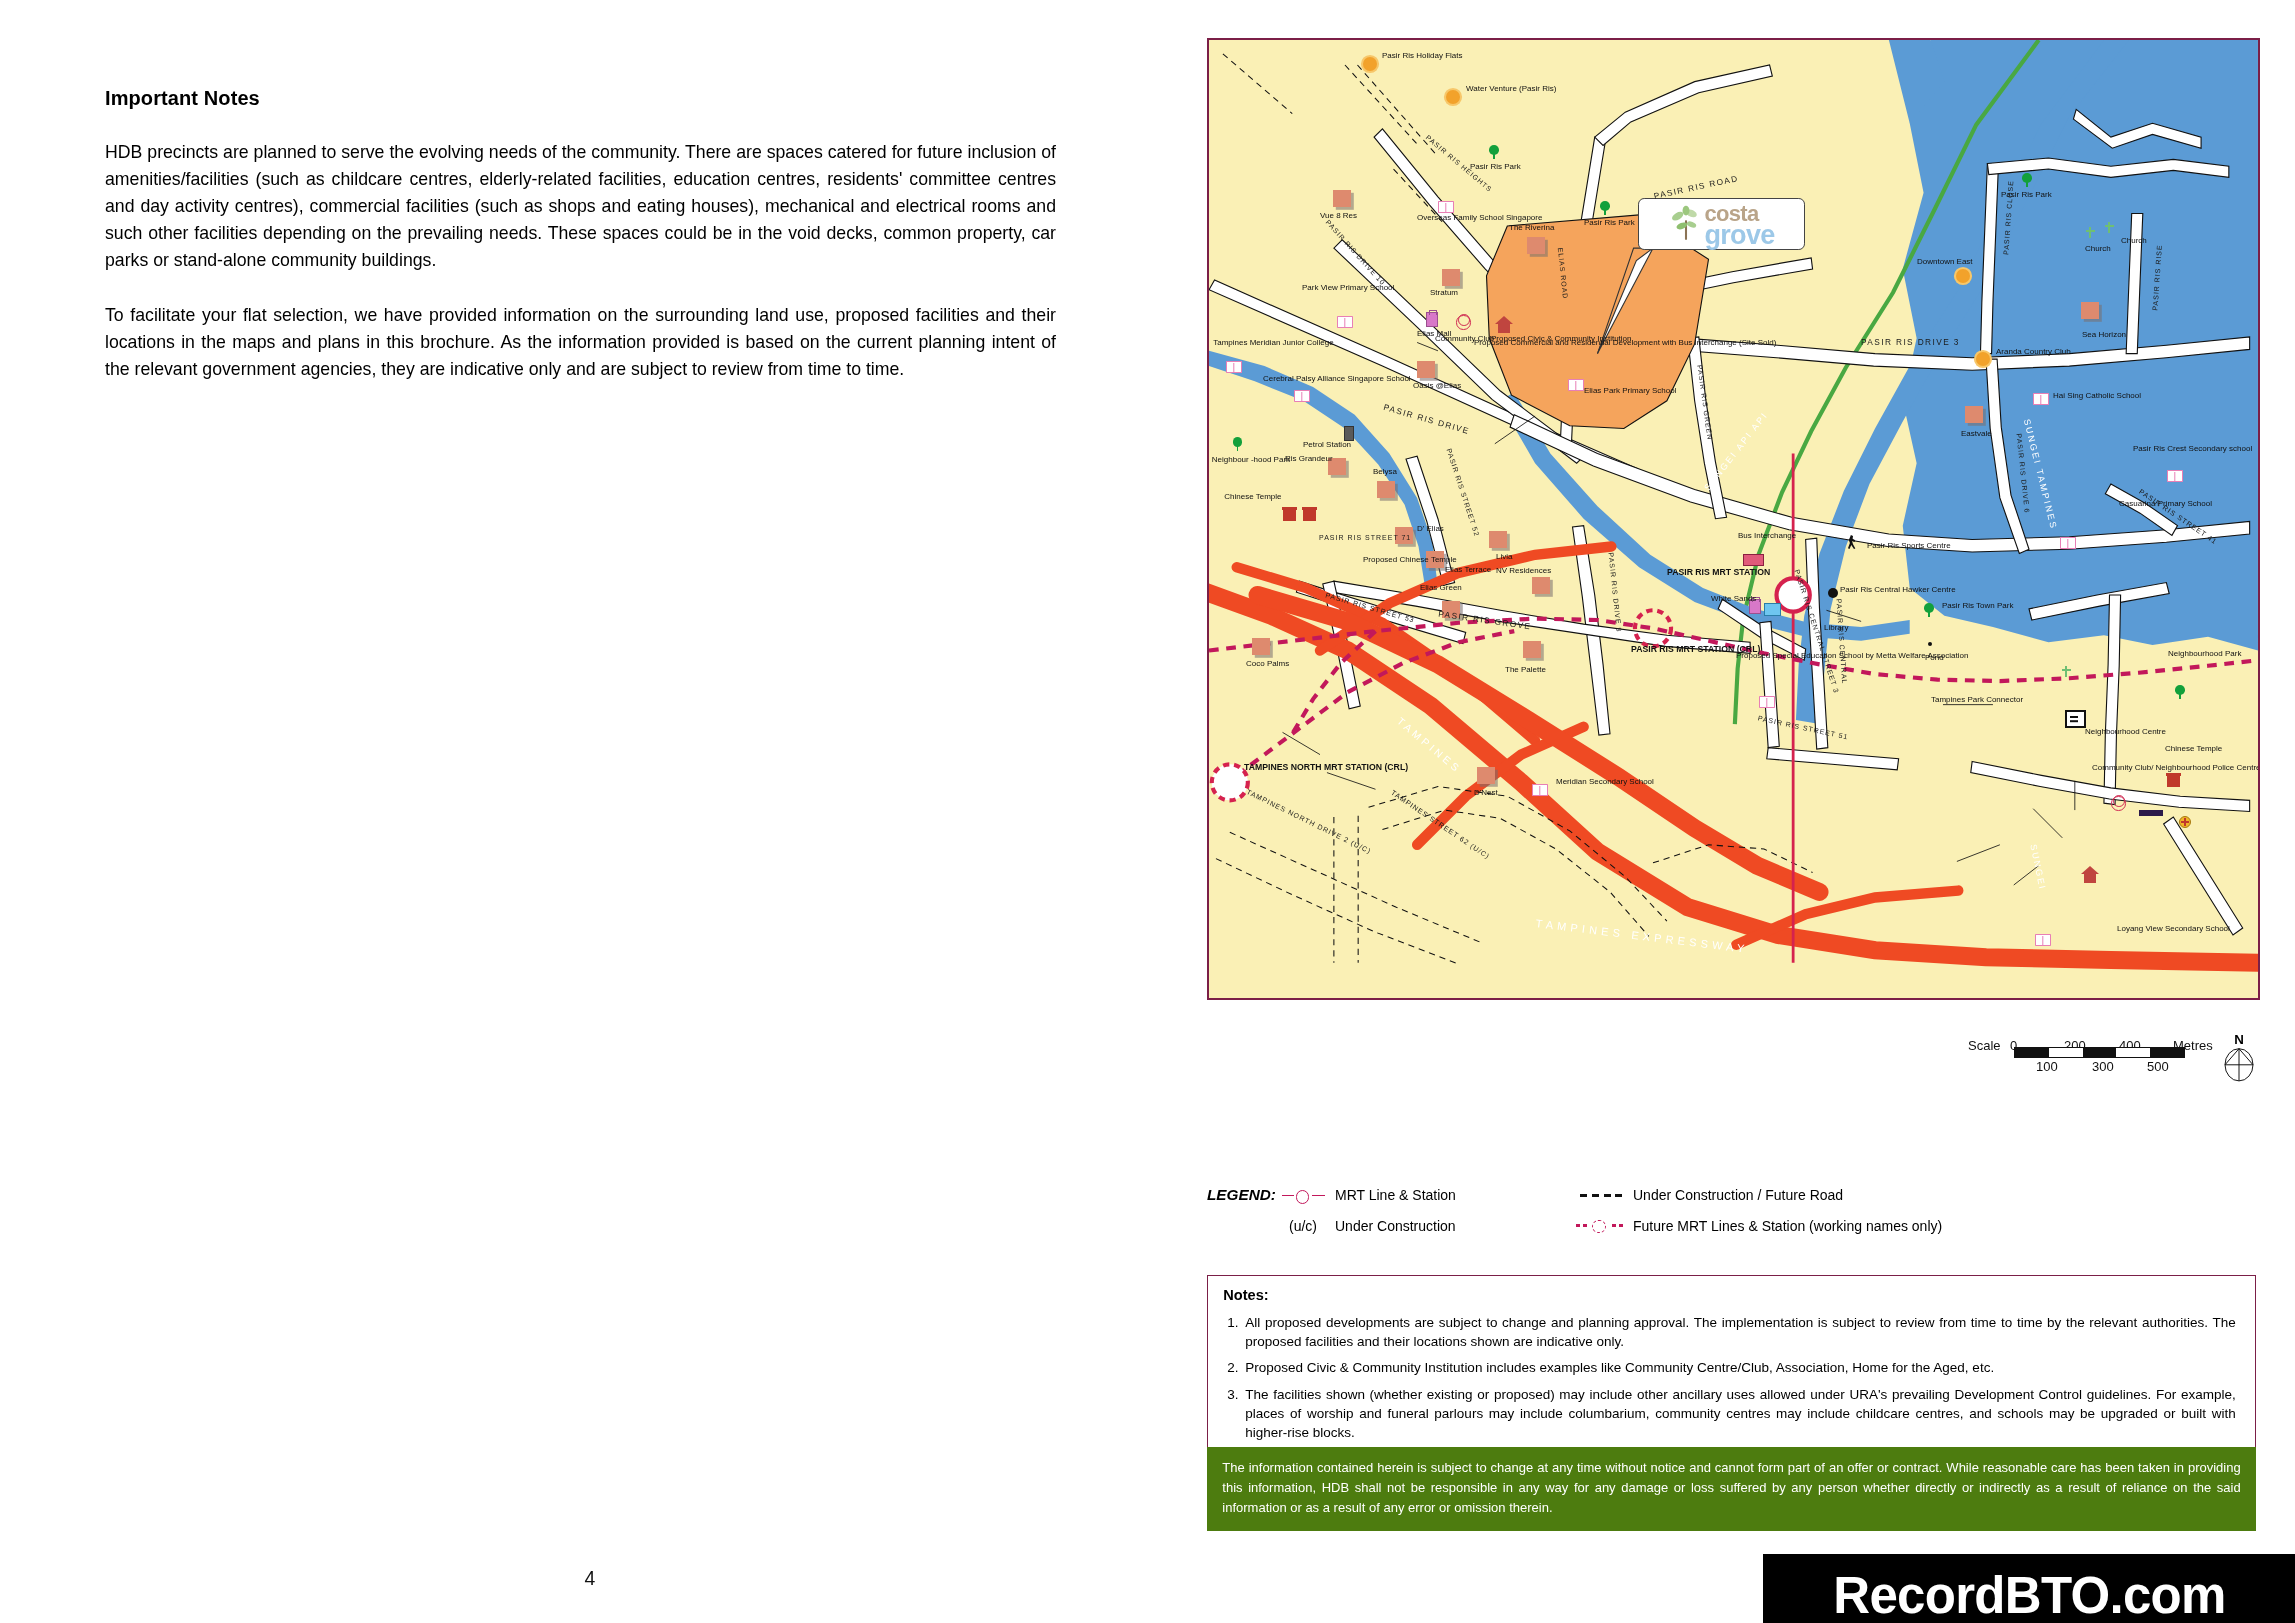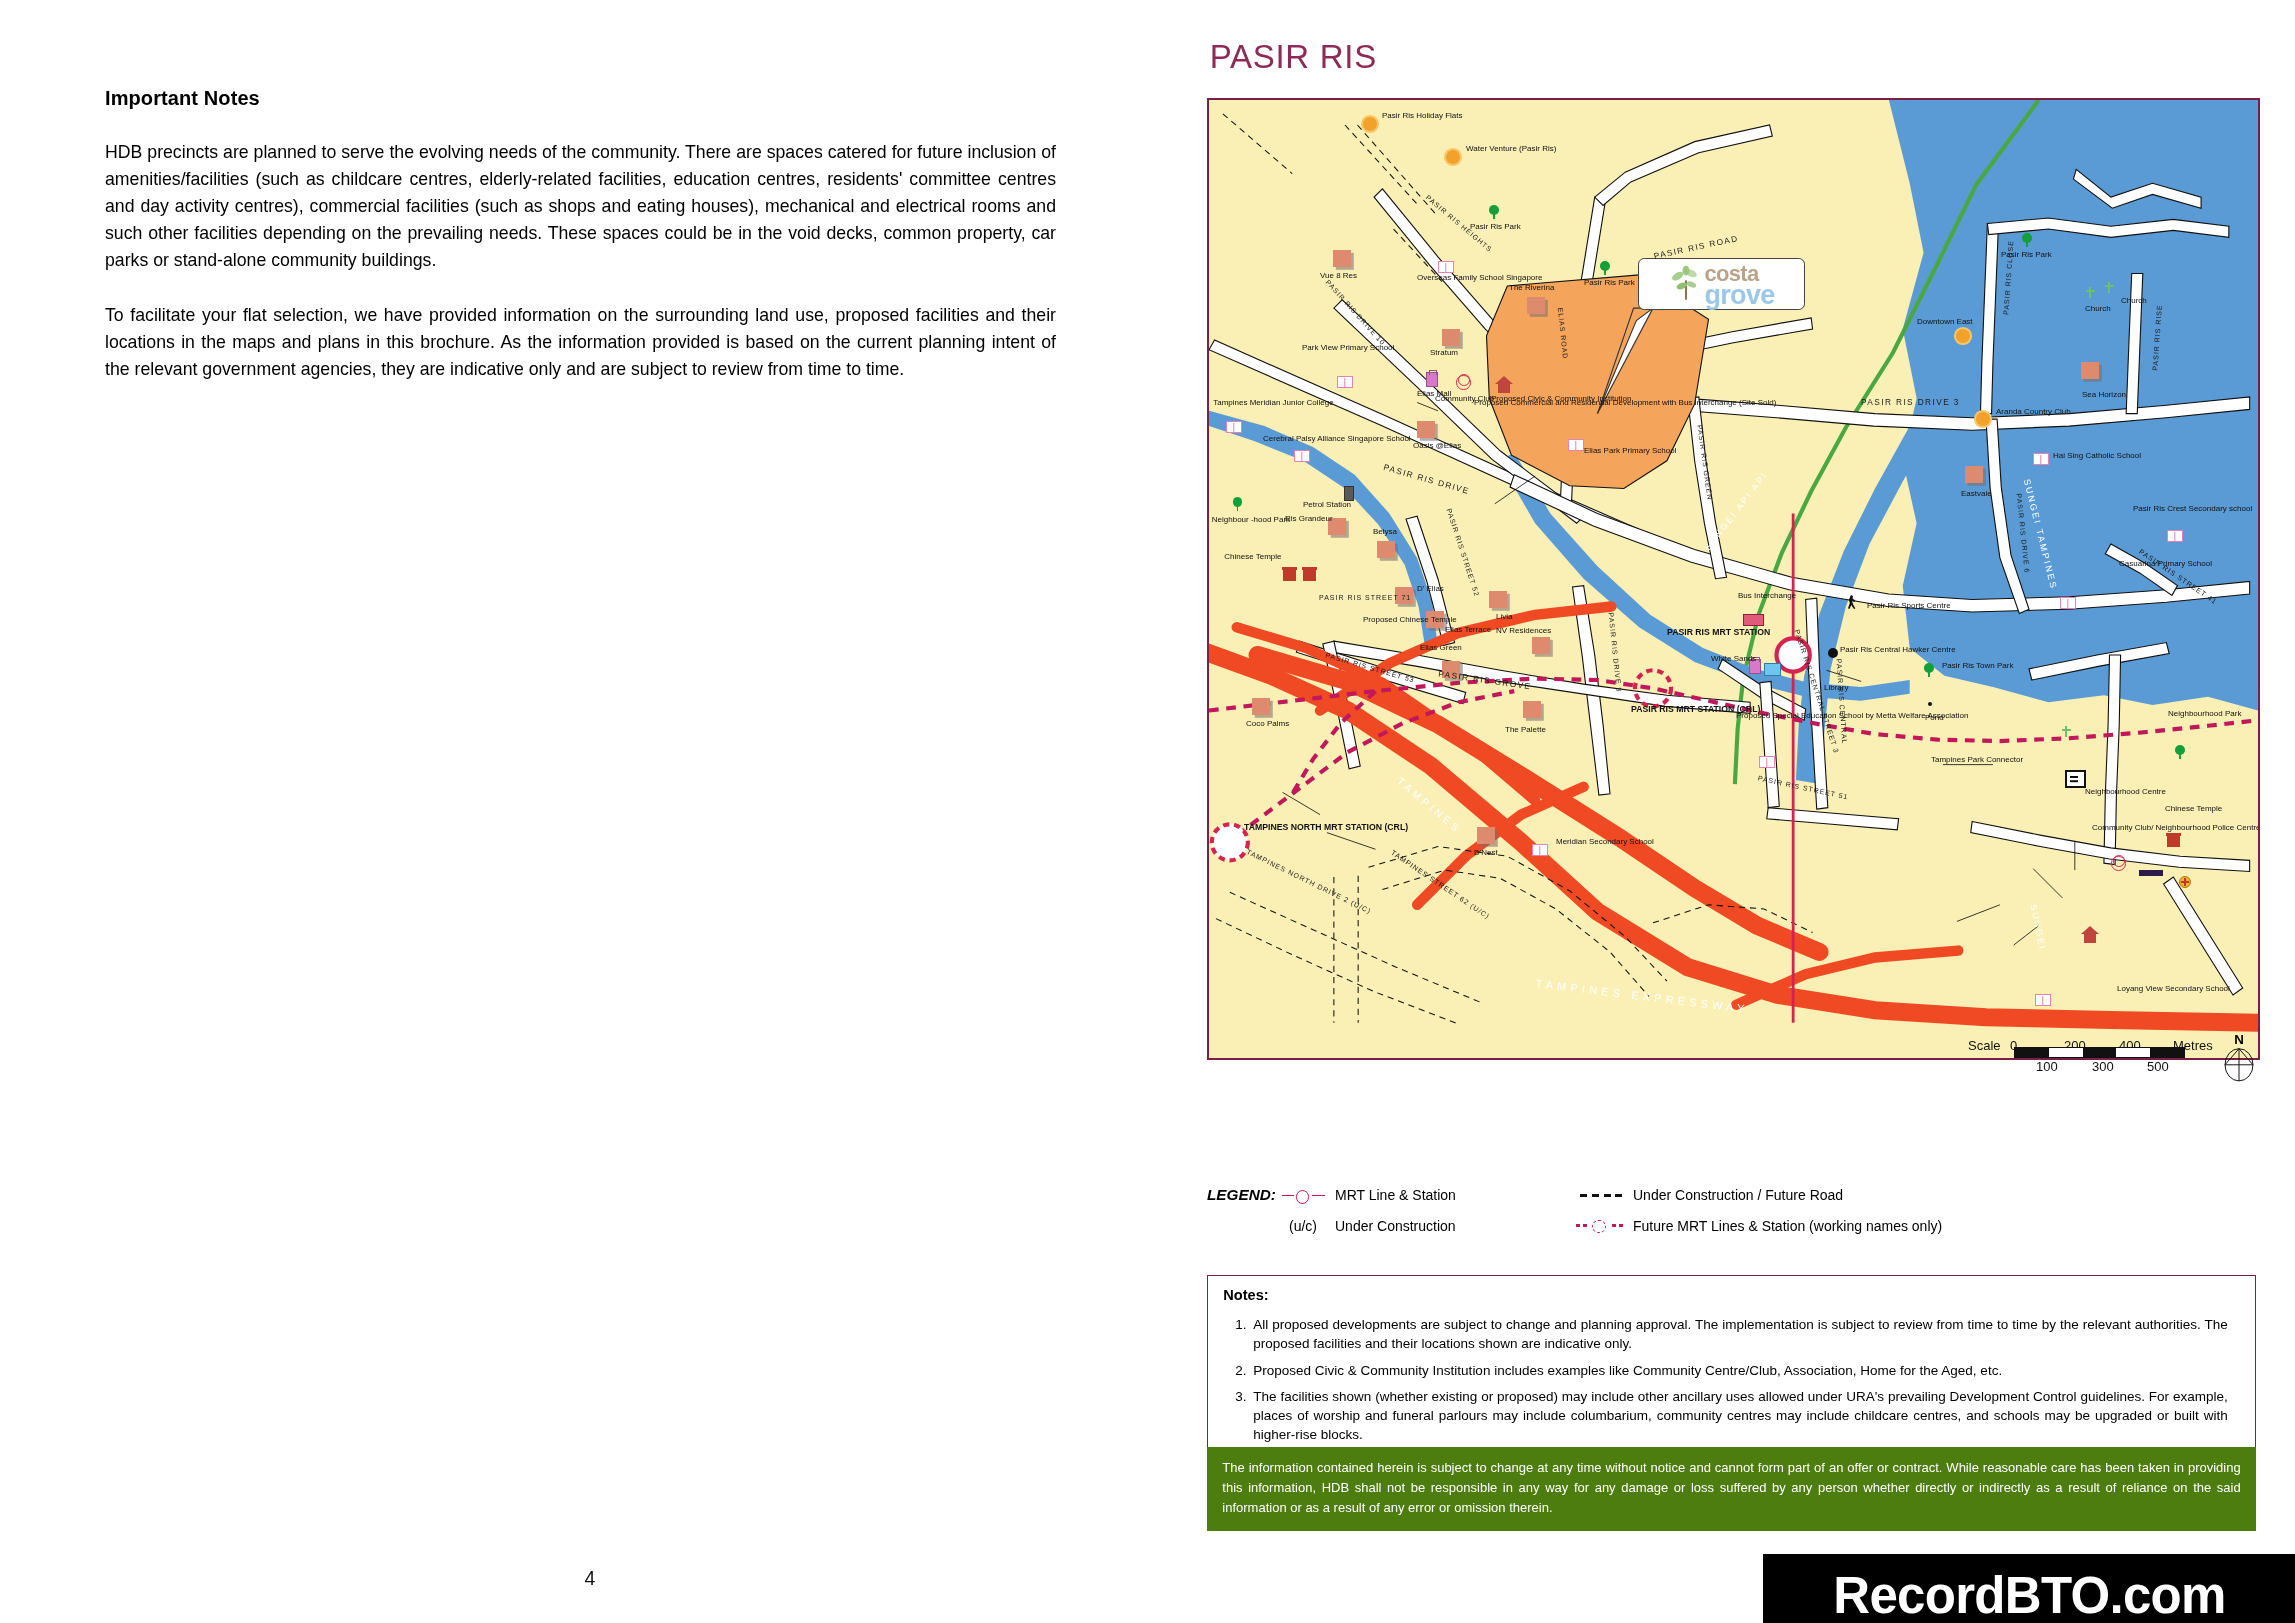--- a/index.html
+++ b/index.html
@@ -108,21 +108,21 @@
   .sym-fmrt i.l{left:0;} .sym-fmrt i.r{right:0;}
   .sym-fmrt u{position:absolute;left:16px;top:0;width:11.8px;height:11.8px;border-radius:50%;
               border:1.8px dashed #C2185B;background:#fff;text-decoration:none;}
   .lg-uc{font-size:14px;width:64px;text-align:center;}
 
   
   #notes-box{position:absolute;left:1207px;top:1275px;width:1049px;
              border:1.1px solid #7B1F47;background:#fff;padding:11px 15.3px 12.5px 15.3px;
              box-sizing:border-box;}
   #notes-box h4{margin:0 0 9.7px 0;font-size:14.6px;font-weight:bold;}
-  #notes-box ol{margin:12px;padding:0;list-style:none;}
+  #notes-box ol{margin:4px;padding:0;list-style:none;}
   #notes-box li{font-size:13.5px;line-height:19px;margin-bottom:7.6px;
                 padding-left:18px;text-indent:-18px;text-align:justify;}
   #notes-box li .n{display:inline-block;width:18px;text-indent:0;}
 
   
   #disclaimer{position:absolute;left:1207px;top:1447px;width:1049px;
               background:#4d7c0f;color:#fff;padding:11px 15.3px 12.5px 15.3px;
               box-sizing:border-box;font-size:13px;line-height:20px;text-align:justify;}
 
   
@@ -135,21 +135,20 @@
 </head>
 <body>
 
 <div id="left-col">
   <h3 id="notes-heading">Important Notes</h3>
   <p class="body-para">HDB precincts are planned to serve the evolving needs of the community. There are spaces catered for future inclusion of amenities/facilities (such as childcare centres, elderly-related facilities, education centres, residents' committee centres and day activity centres), commercial facilities (such as shops and eating houses), mechanical and electrical rooms and such other facilities depending on the prevailing needs. These spaces could be in the void decks, common property, car parks or stand-alone community buildings.</p>
   <p class="body-para">To facilitate your flat selection, we have provided information on the surrounding land use, proposed facilities and their locations in the maps and plans in this brochure. As the information provided is based on the current planning intent of the relevant government agencies, they are indicative only and are subject to review from time to time.</p>
 </div>
 
 <div id="right-col">
-  <div id="map-title">PASIR RIS</div>
 
   <div id="map-frame">
 
     <svg id="map-canvas" viewBox="0 0 1512 1380" preserveAspectRatio="none">
       <defs>
         <style>
           .rd{fill:#fff;stroke:#111;stroke-width:1.6;}
           .rd2{fill:none;stroke:#111;stroke-width:1.4;}
           .wtr{fill:#5B9BD5;}
           .grn{fill:none;stroke:#49A842;stroke-width:6;}

